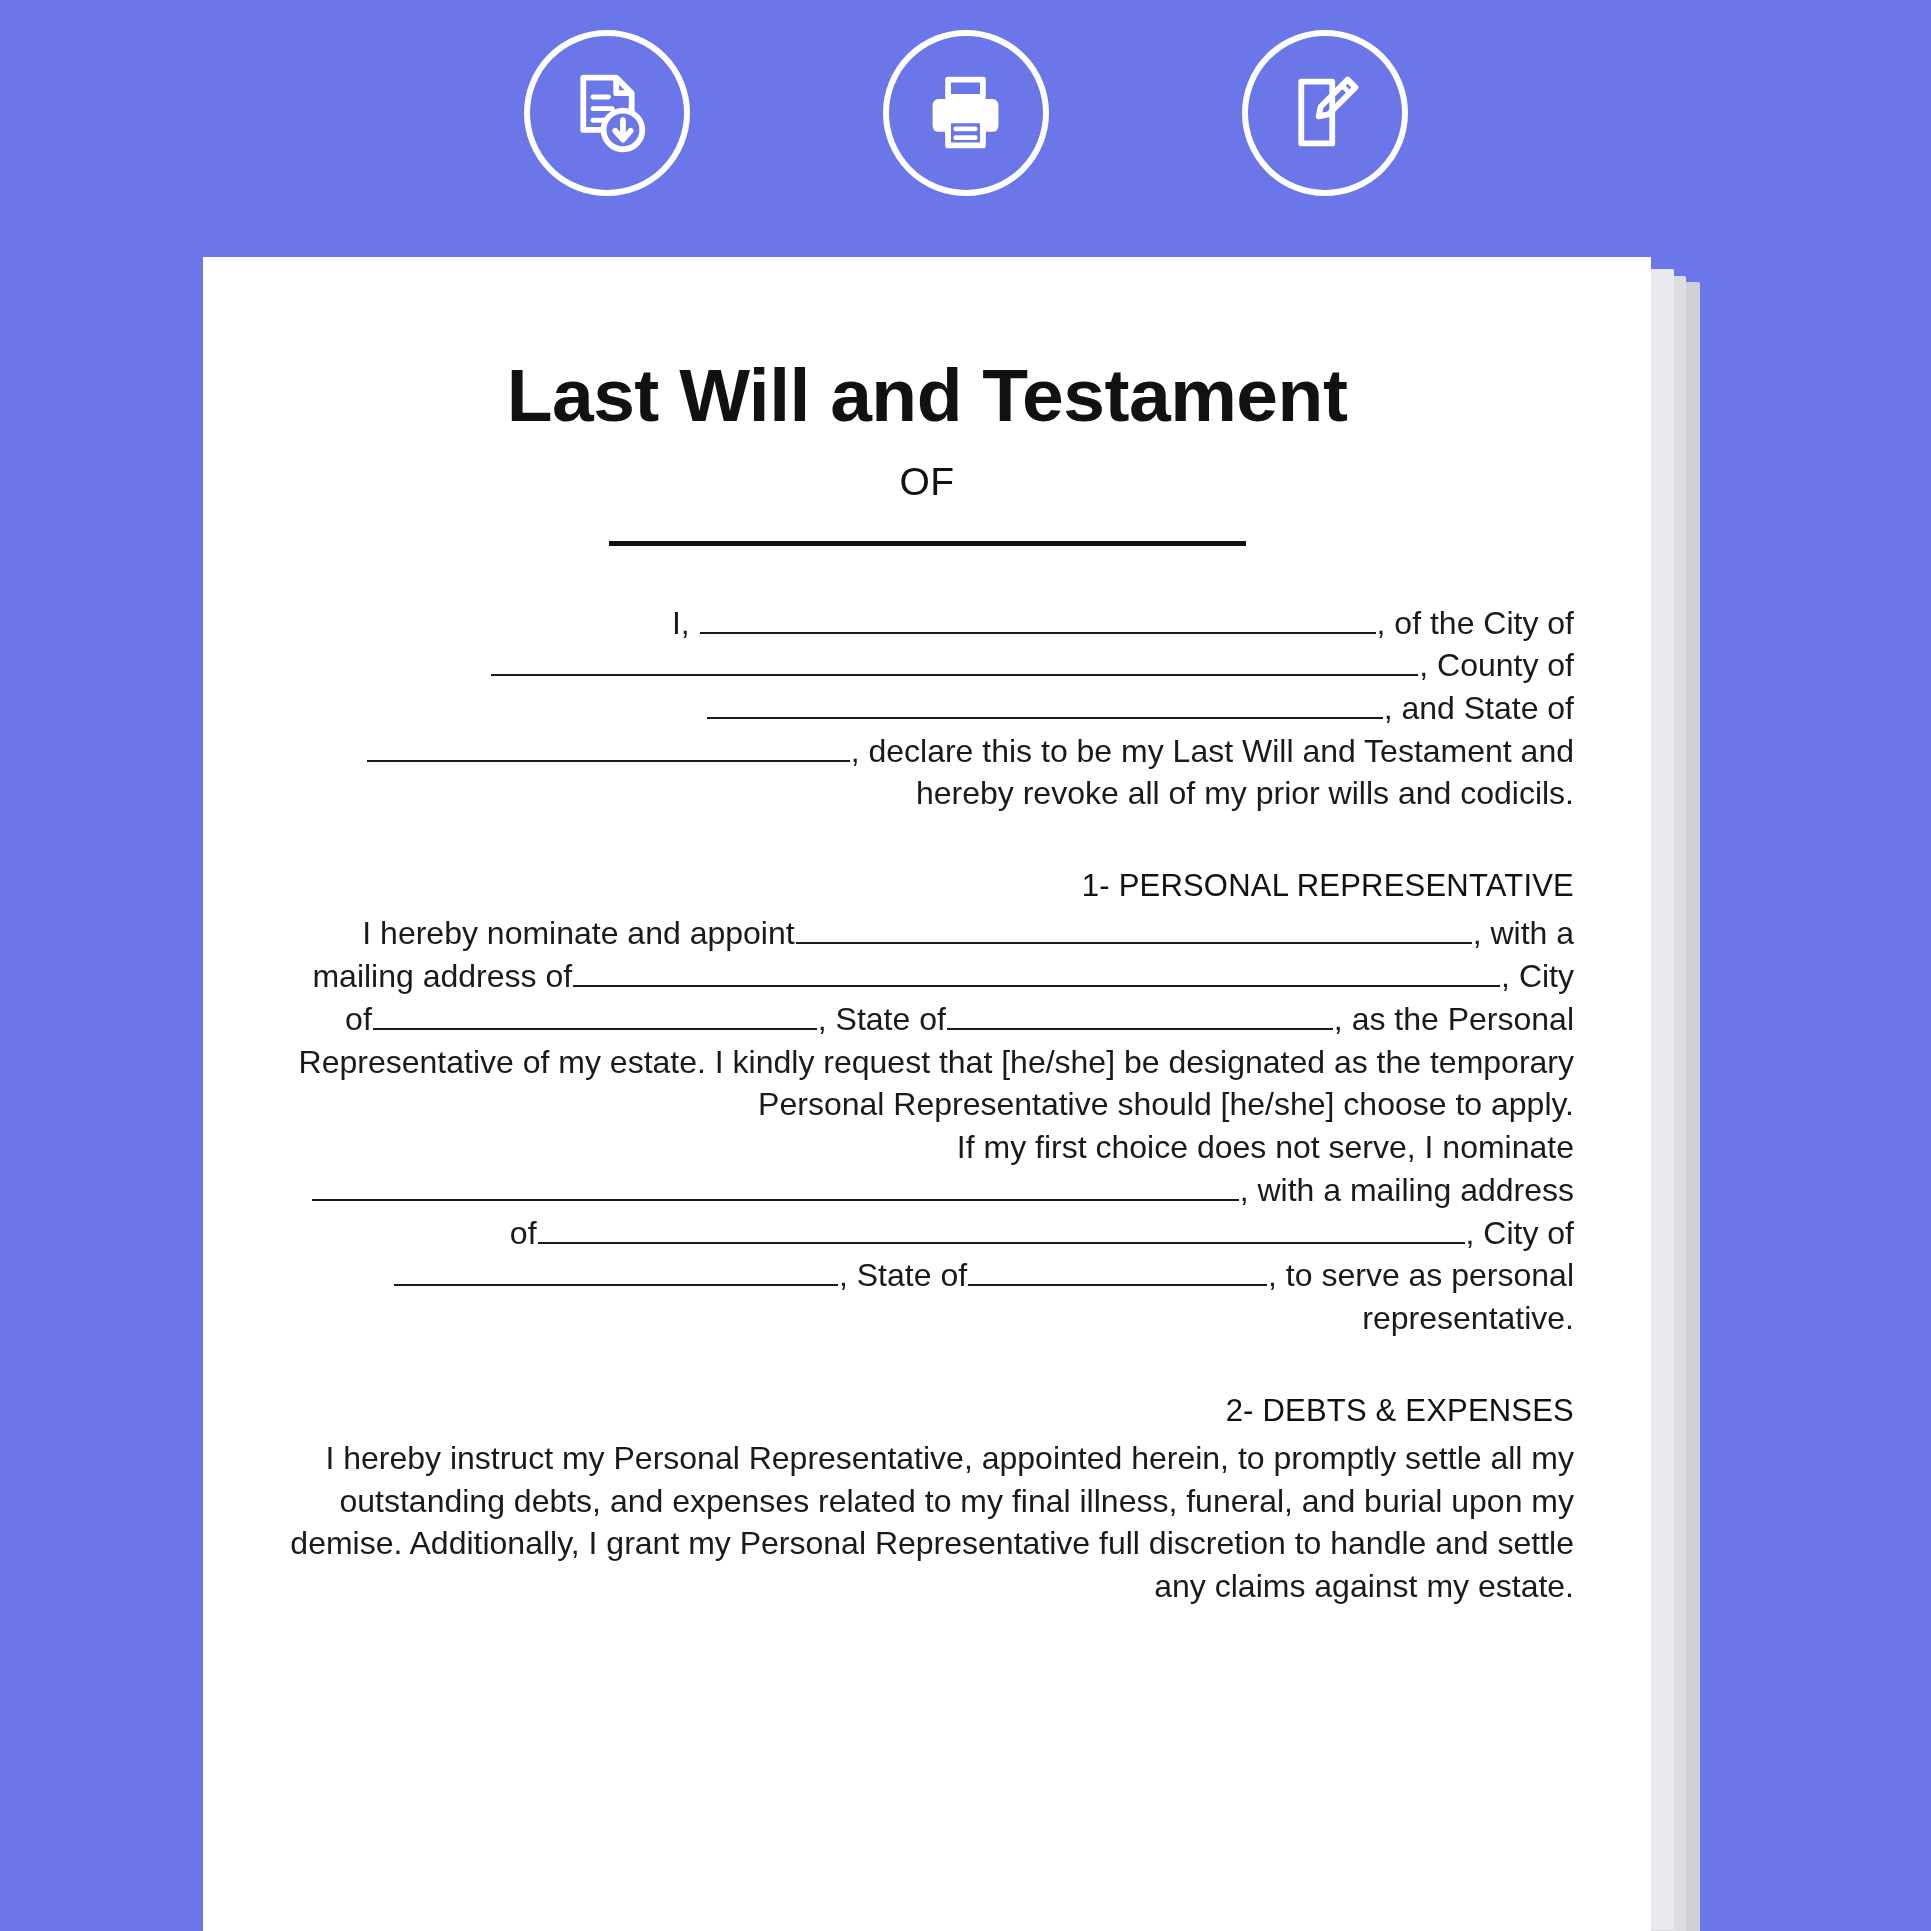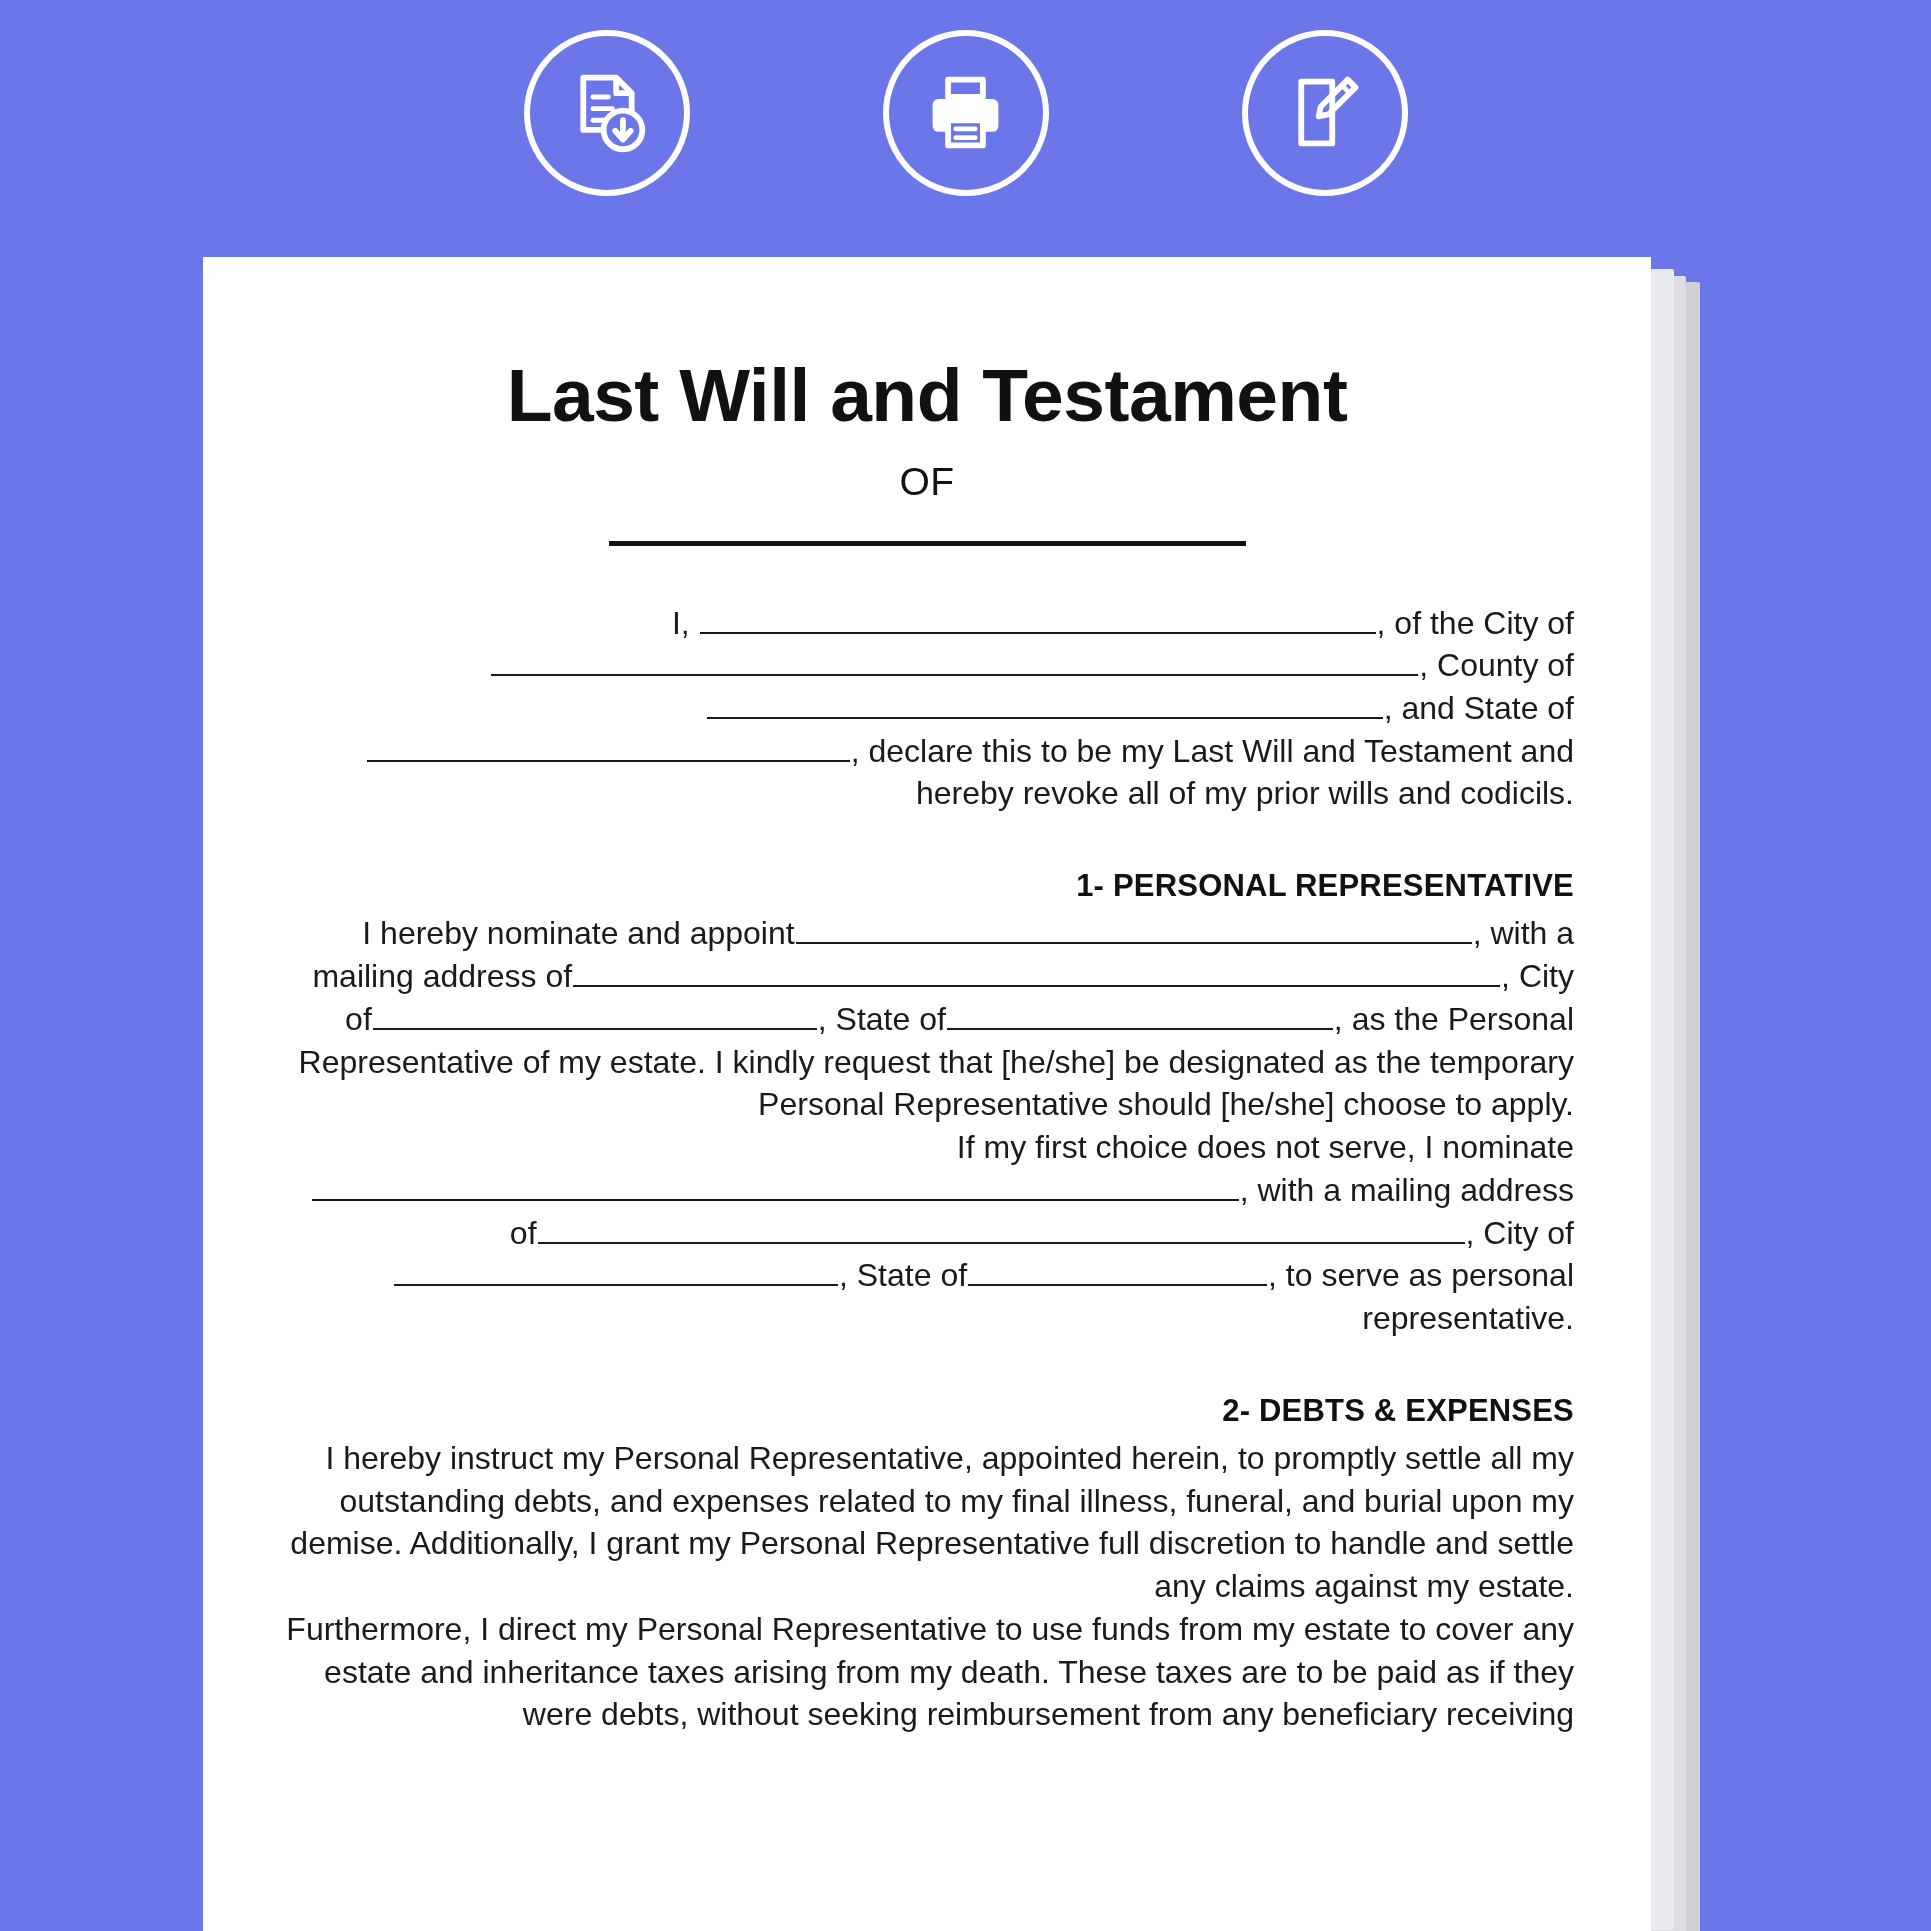--- a/index.html
+++ b/index.html
@@ -100,21 +100,21 @@
     line-height: 1.34;
     color: #1a1a1a;
     margin-top: 56px;
     text-align: right;
   }
   .body-text p {
     margin: 0 0 0 0;
   }
   .section-heading {
     font-size: 31px;
-    font-weight: bold;
+    font-weight: normal;
     color: #111111;
     margin: 50px 0 5.8px 0;
     letter-spacing: 0.2px;
   }
   .para {
     font-size: 32px;
     line-height: 1.335;
     color: #1a1a1a;
     margin: 0;
   }
@@ -204,17 +204,16 @@
       <span>I hereby nominate and appoint</span><span class="fill w-wide"></span><span>, with a mailing address of</span><span class="fill w-huge"></span><span>, City of</span><span class="fill w-xl"></span><span>, State of</span><span class="fill w-lg"></span><span>, as the Personal Representative of my estate. I kindly request that [he/she] be designated as the temporary Personal Representative should [he/she] choose to apply.</span>
     </p>
 
     <p class="para">
       <span>If my first choice does not serve, I nominate</span><span class="fill w-huge"></span><span>, with a mailing address of</span><span class="fill w-huge"></span><span>, City of</span><span class="fill w-xl"></span><span>, State of</span><span class="fill w-md"></span><span>, to serve as personal representative.</span>
     </p>
 
     <h2 class="section-heading">2- DEBTS &amp; EXPENSES</h2>
 
     <p class="para">I hereby instruct my Personal Representative, appointed herein, to promptly settle all my outstanding debts, and expenses related to my final illness, funeral, and burial upon my demise. Additionally, I grant my Personal Representative full discretion to handle and settle any claims against my estate.</p>
-    <p class="para">Furthermore, I direct my Personal Representative to use funds from my estate to cover any estate and inheritance taxes arising from my death. These taxes are to be paid as if they were debts, without seeking reimbursement from any beneficiary receiving</p>
 
   </div>
 </div>
 
 
 </body></html>

